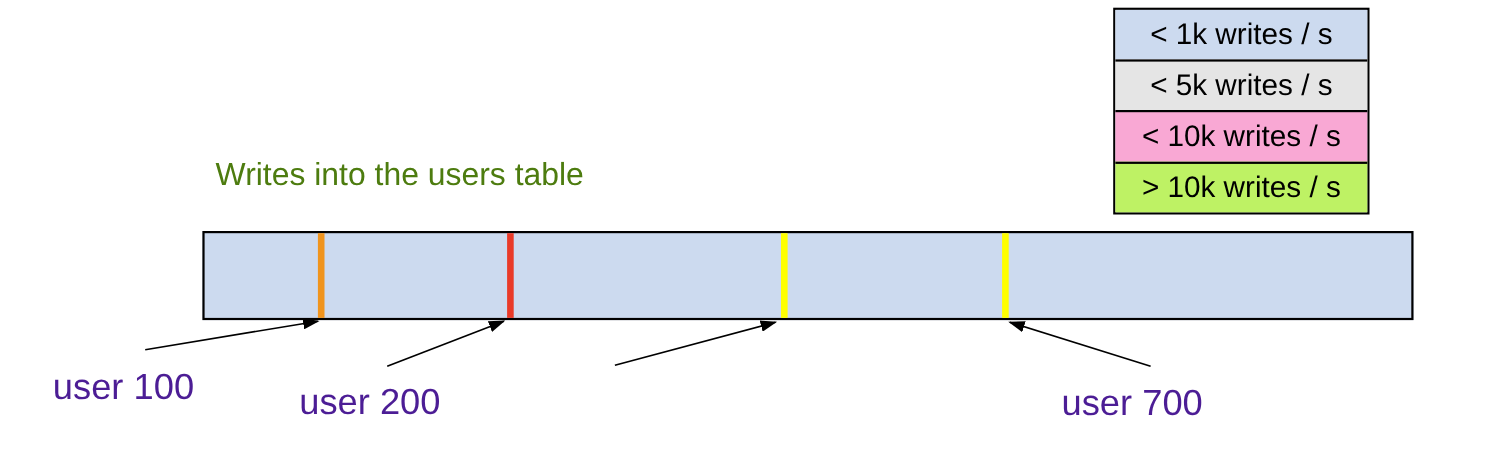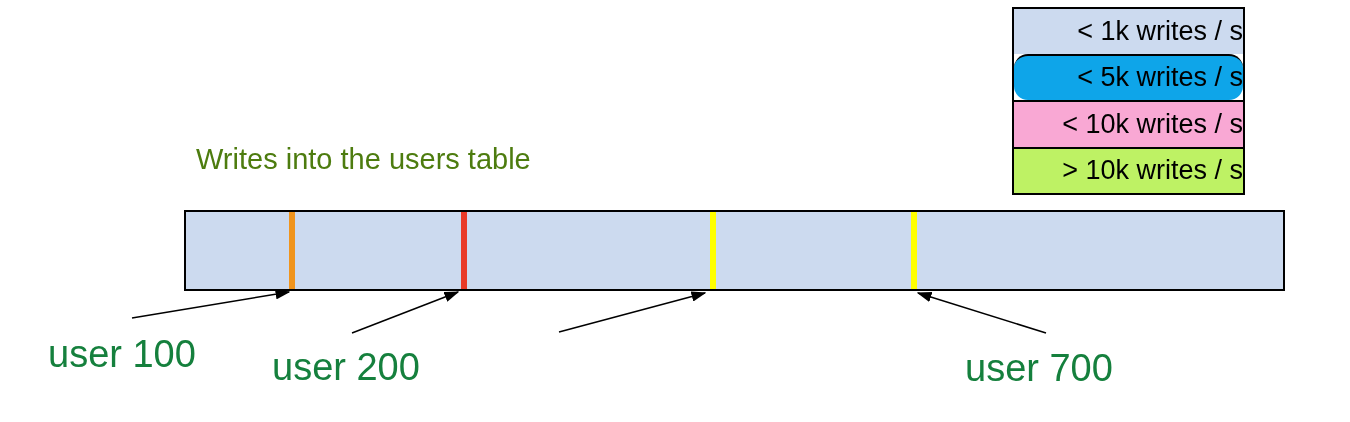--- a/index.html
+++ b/index.html
@@ -29,21 +29,21 @@
     left: 1012px;
     top: 7px;
     width: 233px;
     border: 2px solid #000000;
     box-sizing: border-box;
   }
   .legend-row {
     height: 44.5px;
     display: flex;
     align-items: center;
-    justify-content: flex-end;
+    justify-content: center;
     font-size: 27px;
     color: #000000;
     white-space: nowrap;
   }
   .legend-row + .legend-row {
     border-top: 2px solid #000000;
   }
   
   .table-bar {
     position: absolute;
@@ -65,41 +65,41 @@
     position: absolute;
     left: 0;
     top: 0;
     width: 1350px;
     height: 422px;
     pointer-events: none;
   }
   
   .user-label {
     position: absolute;
-    font-size: 38px;
-    color: #15803d;
+    font-size: 33px;
+    color: #4c1d95;
     white-space: nowrap;
   }
   .user-label.u100 { left: 48px;  top: 333px; }
   .user-label.u200 { left: 272px; top: 346px; }
   .user-label.u300 { left: 493px; top: 346px; }
   .user-label.u400 { left: 965px; top: 347px; }
 </style>
 </head>
 <body>
 
 <div class="canvas">
 
   <div class="diagram-title">Writes into the users table</div>
 
   <div class="legend">
     <div class="legend-row" style="background-color: rgb(204, 218, 239);">
       <span>&lt; 1k writes / s</span>
     </div>
-    <div class="legend-row" style="background-color: #0ea5e9; border-radius: 14px;">
+    <div class="legend-row" style="background-color: #e5e5e5;">
       <span>&lt; 5k writes / s</span>
     </div>
     <div class="legend-row" style="background-color: #f9a8d4;">
       <span>&lt; 10k writes / s</span>
     </div>
     <div class="legend-row" style="background-color: #bef264;">
       <span>&gt; 10k writes / s</span>
     </div>
   </div>
 

